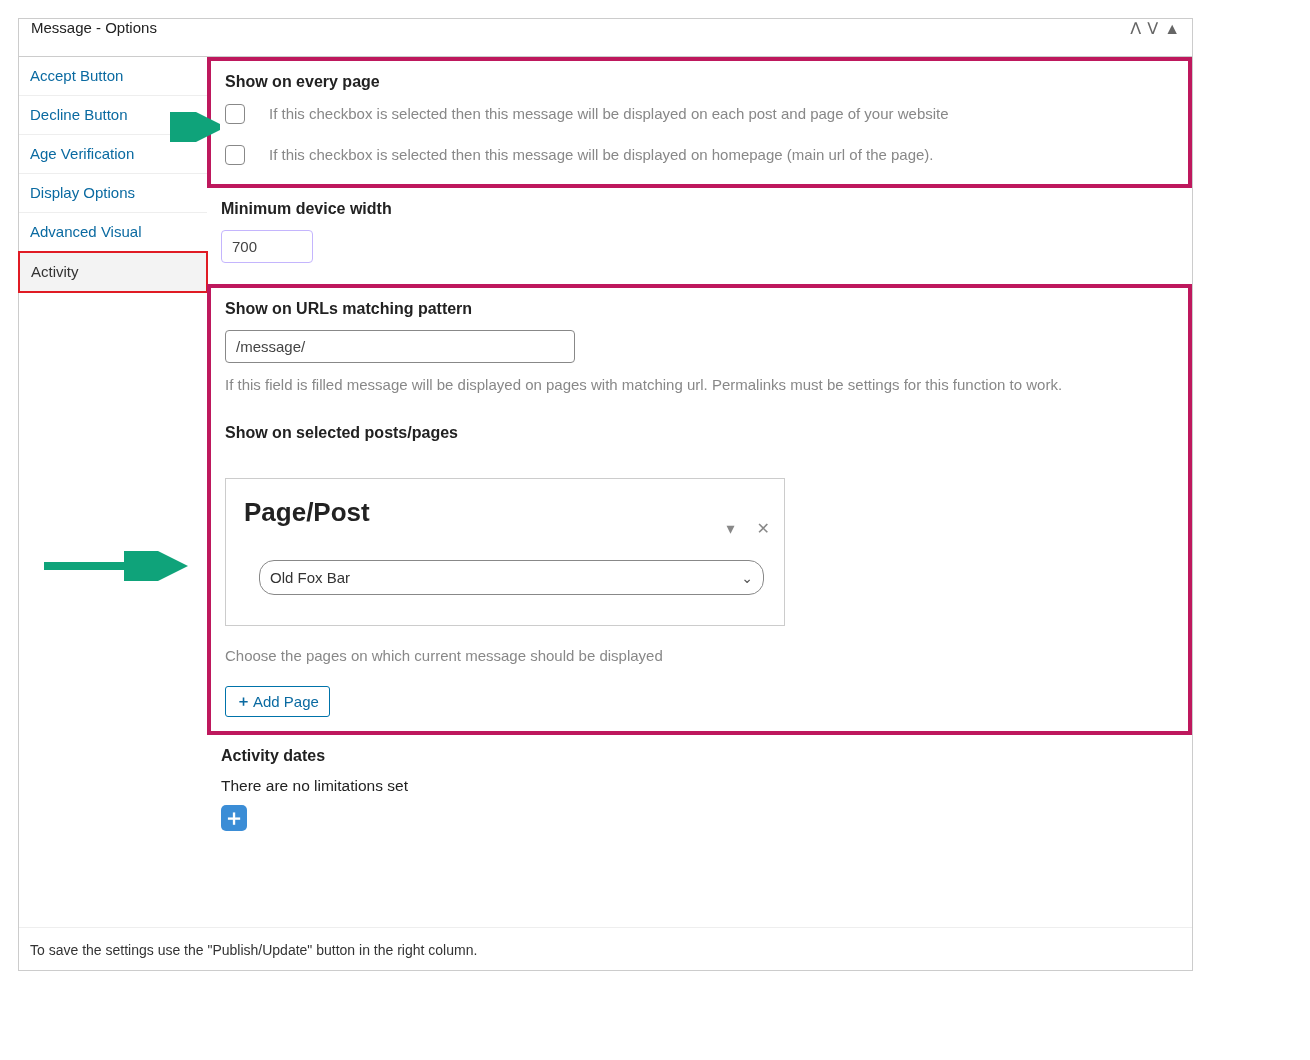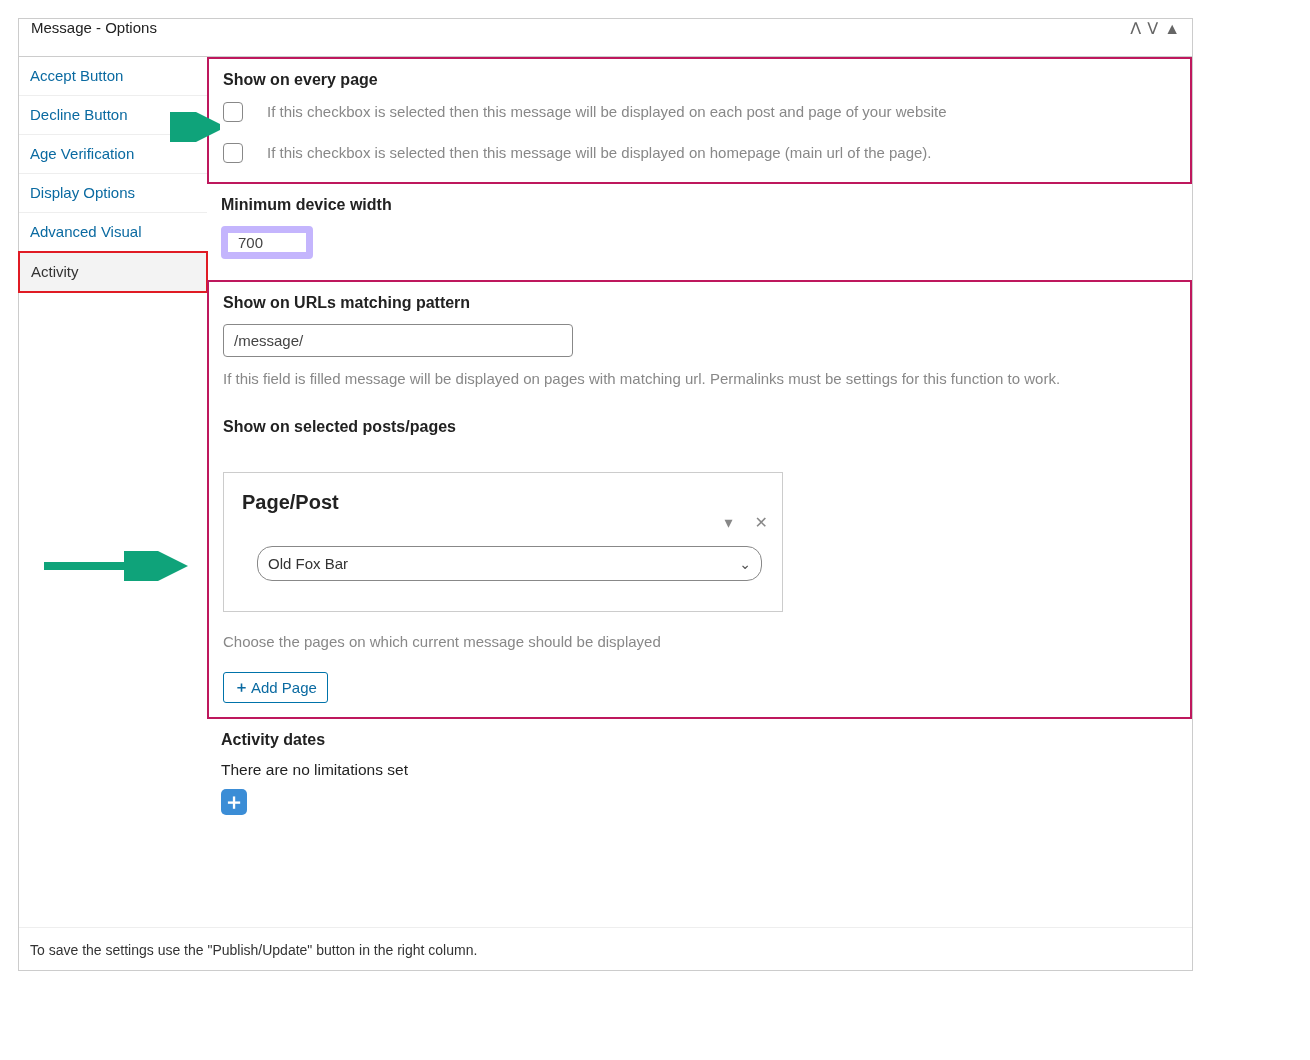--- a/index.html
+++ b/index.html
@@ -7,32 +7,32 @@
     .panel { border: 1px solid #ccc; width: 1175px; background: #fff; }
     .panel-header { height: 38px; border-bottom: 1px solid #ccc; display: flex; align-items: flex-start; justify-content: space-between; padding: 0 12px; }
     .panel-title { font-size: 15px; color: #222; }
     .panel-icons { display: flex; gap: 6px; align-items: center; color: #666; }
     .panel-icons span { cursor: pointer; font-size: 16px; }
     .panel-body { display: flex; min-height: 870px; }
     .sidebar { width: 188px; }
     .sidebar-item { padding: 10px 11px; border-bottom: 1px solid #eee; color: #0a6aa1; font-size: 15px; cursor: pointer; line-height: 1.2; }
     .sidebar-item.active { background: #f3f3f3; color: #333; border: 2px solid #e01b24; margin: -1px; }
     .content { flex: 1; padding: 0; position: relative; }
-    .section-box { border: 2px solid #be185d; margin: 0; padding: 12px 14px 14px 14px; }
+    .section-box { border: 4px solid #be185d; margin: 0; padding: 12px 14px 14px 14px; }
     .section-box.second { margin-top: 3px; }
     h4.section-heading { font-size: 16px; font-weight: bold; color: #222; margin-bottom: 12px; }
     .checkbox-row { display: flex; align-items: center; gap: 24px; margin-bottom: 18px; }
     .checkbox { width: 20px; height: 20px; border: 1px solid #888; border-radius: 4px; background: #fff; flex-shrink: 0; cursor: pointer; }
     .help-text { color: #888; font-size: 15px; line-height: 1.5; }
     .plain-block { padding: 12px 14px 8px 14px; }
-    .text-input { width: 92px; height: 33px; border: 7px solid #c4b5fd; border-radius: 4px; padding: 0 10px; font-size: 15px; color: #444; margin-bottom: 10px; }
+    .text-input { width: 92px; height: 33px; border: 1px solid #c4b5fd; border-radius: 4px; padding: 0 10px; font-size: 15px; color: #444; margin-bottom: 10px; }
     .url-input { width: 350px; height: 33px; border: 1px solid #888; border-radius: 4px; padding: 0 10px; font-size: 15px; color: #444; margin-bottom: 10px; }
     .help-block { color: #888; font-size: 15px; line-height: 1.55; max-width: 930px; }
     .page-post-card { border: 1px solid #ccc; width: 560px; margin-top: 36px; padding: 18px 18px 30px 18px; position: relative; }
-    .page-post-card h2 { font-size: 20px; font-weight: bold; color: #222; }
+    .page-post-card h2 { font-size: 26px; font-weight: bold; color: #222; }
     .card-controls { position: absolute; top: 40px; right: 14px; display: flex; gap: 22px; color: #888; font-size: 16px; }
     .card-controls span { cursor: pointer; }
     .select-wrap { margin-top: 32px; }
     .select { width: 505px; height: 35px; border: 1px solid #888; border-radius: 15px; padding: 0 10px; display: flex; align-items: center; justify-content: space-between; margin-left: 15px; cursor: pointer; }
     .select-text { color: #333; font-size: 15px; }
     .caret { color: #555; font-size: 14px; }
     .add-page-btn { display: inline-flex; align-items: center; gap: 2px; border: 1px solid #0073aa; border-radius: 3px; background: #fff; padding: 5px 10px; margin-top: 18px; color: #0a6aa1; font-size: 15px; cursor: pointer; }
     .plus-badge { width: 26px; height: 26px; background: #3b8dd6; border-radius: 5px; color: #fff; display: inline-flex; align-items: center; justify-content: center; font-size: 22px; font-weight: bold; margin-top: 8px; cursor: pointer; }
     .no-limit { font-size: 15.5px; color: #222; margin-top: 6px; margin-bottom: 2px; }
     .footer-note { font-size: 14px; color: #333; padding: 14px 11px 12px 11px; border-top: 1px solid #eee; }

